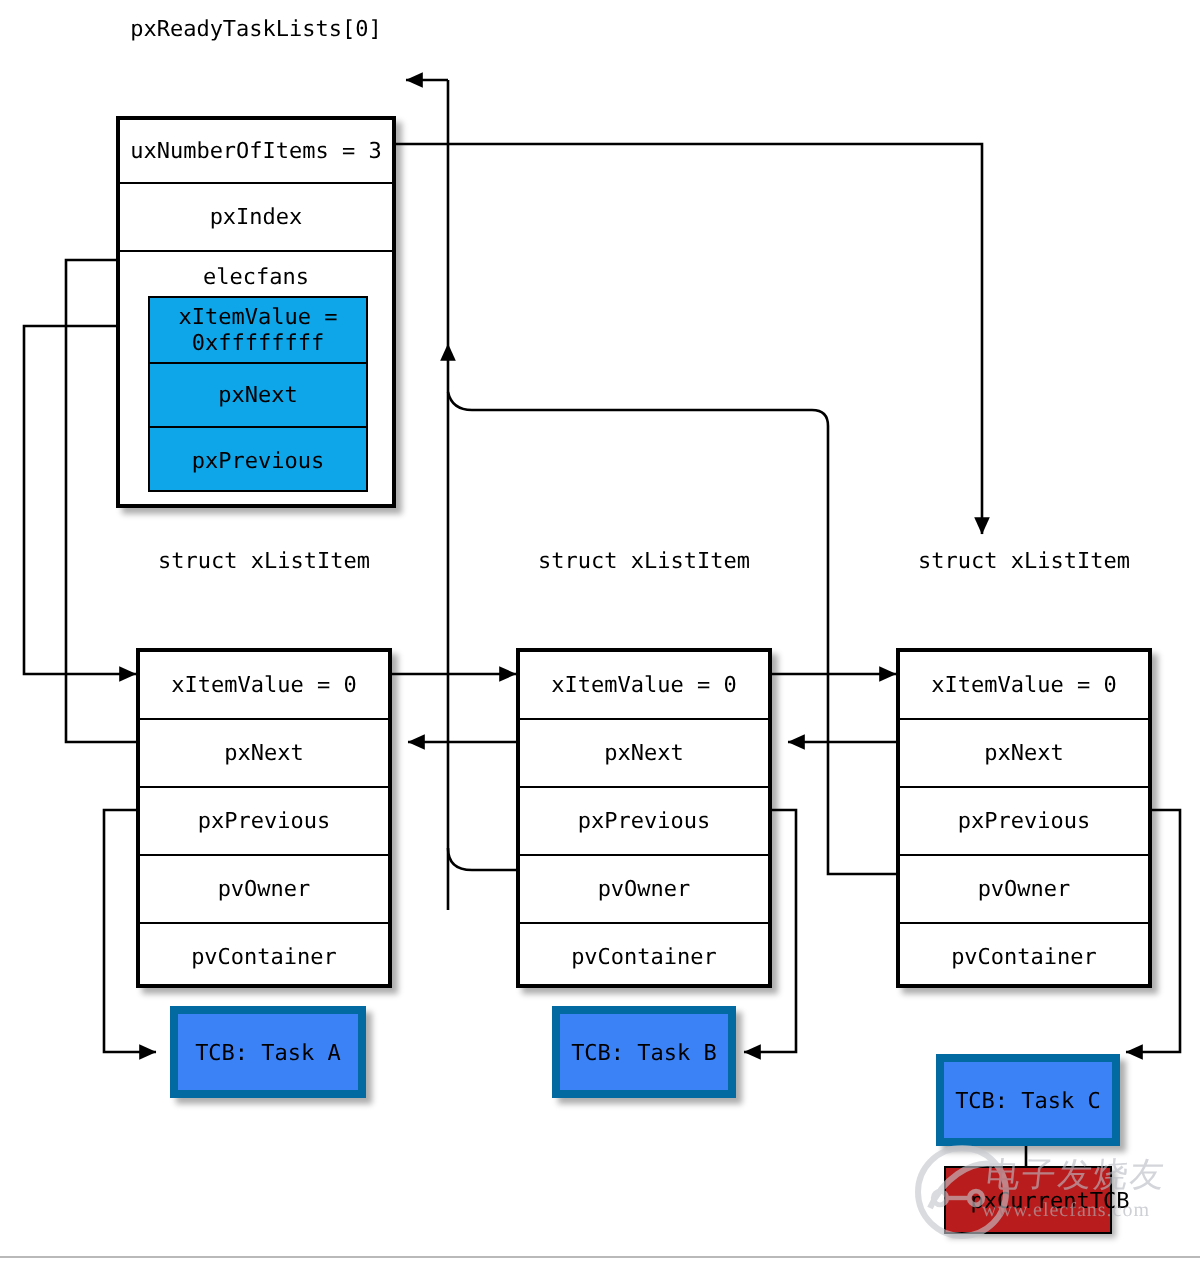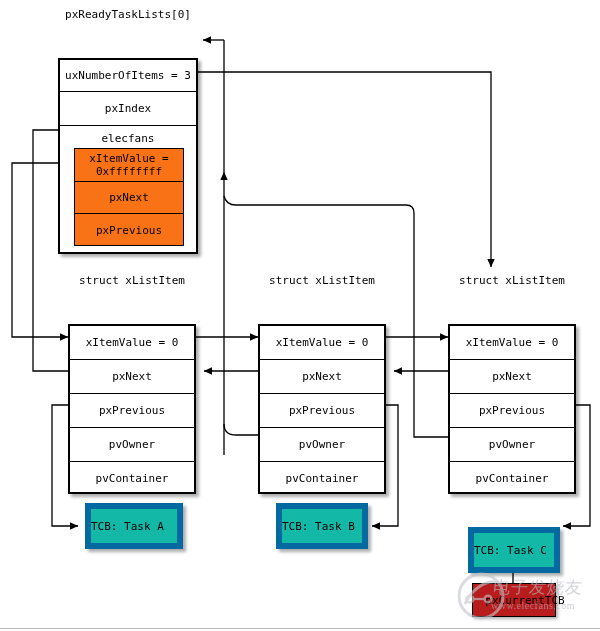--- a/index.html
+++ b/index.html
@@ -34,34 +34,34 @@
     display:flex;
     align-items:center;
     justify-content:center;
     font-size:11px;
     box-sizing:border-box;
     white-space:nowrap;
   }
   .rowline{border-bottom:1px solid #000;}
   .inner{
     position:absolute;
-    background:#f97316;
+    background:#0ea5e9;
     border:1px solid #000;
     box-sizing:border-box;
   }
   .two-line{
     line-height:13px;
     text-align:center;
   }
   .tcb{
     position:absolute;
-    background:#14b8a6;
-    border:6px solid #0369a1;
-    box-sizing:border-box;
-    display:flex;align-items:center;justify-content:flex-start;
+    background:#3b82f6;
+    border:4px solid #0369a1;
+    box-sizing:border-box;
+    display:flex;align-items:center;justify-content:center;
     font-size:11px;
     box-shadow:3px 3px 3px rgba(0,0,0,0.32);
   }
   .plain-box{
     position:absolute;
     background:#b91c1c;
     border:1.5px solid #000;
     box-sizing:border-box;
     display:flex;align-items:center;justify-content:center;
     font-size:11px;

